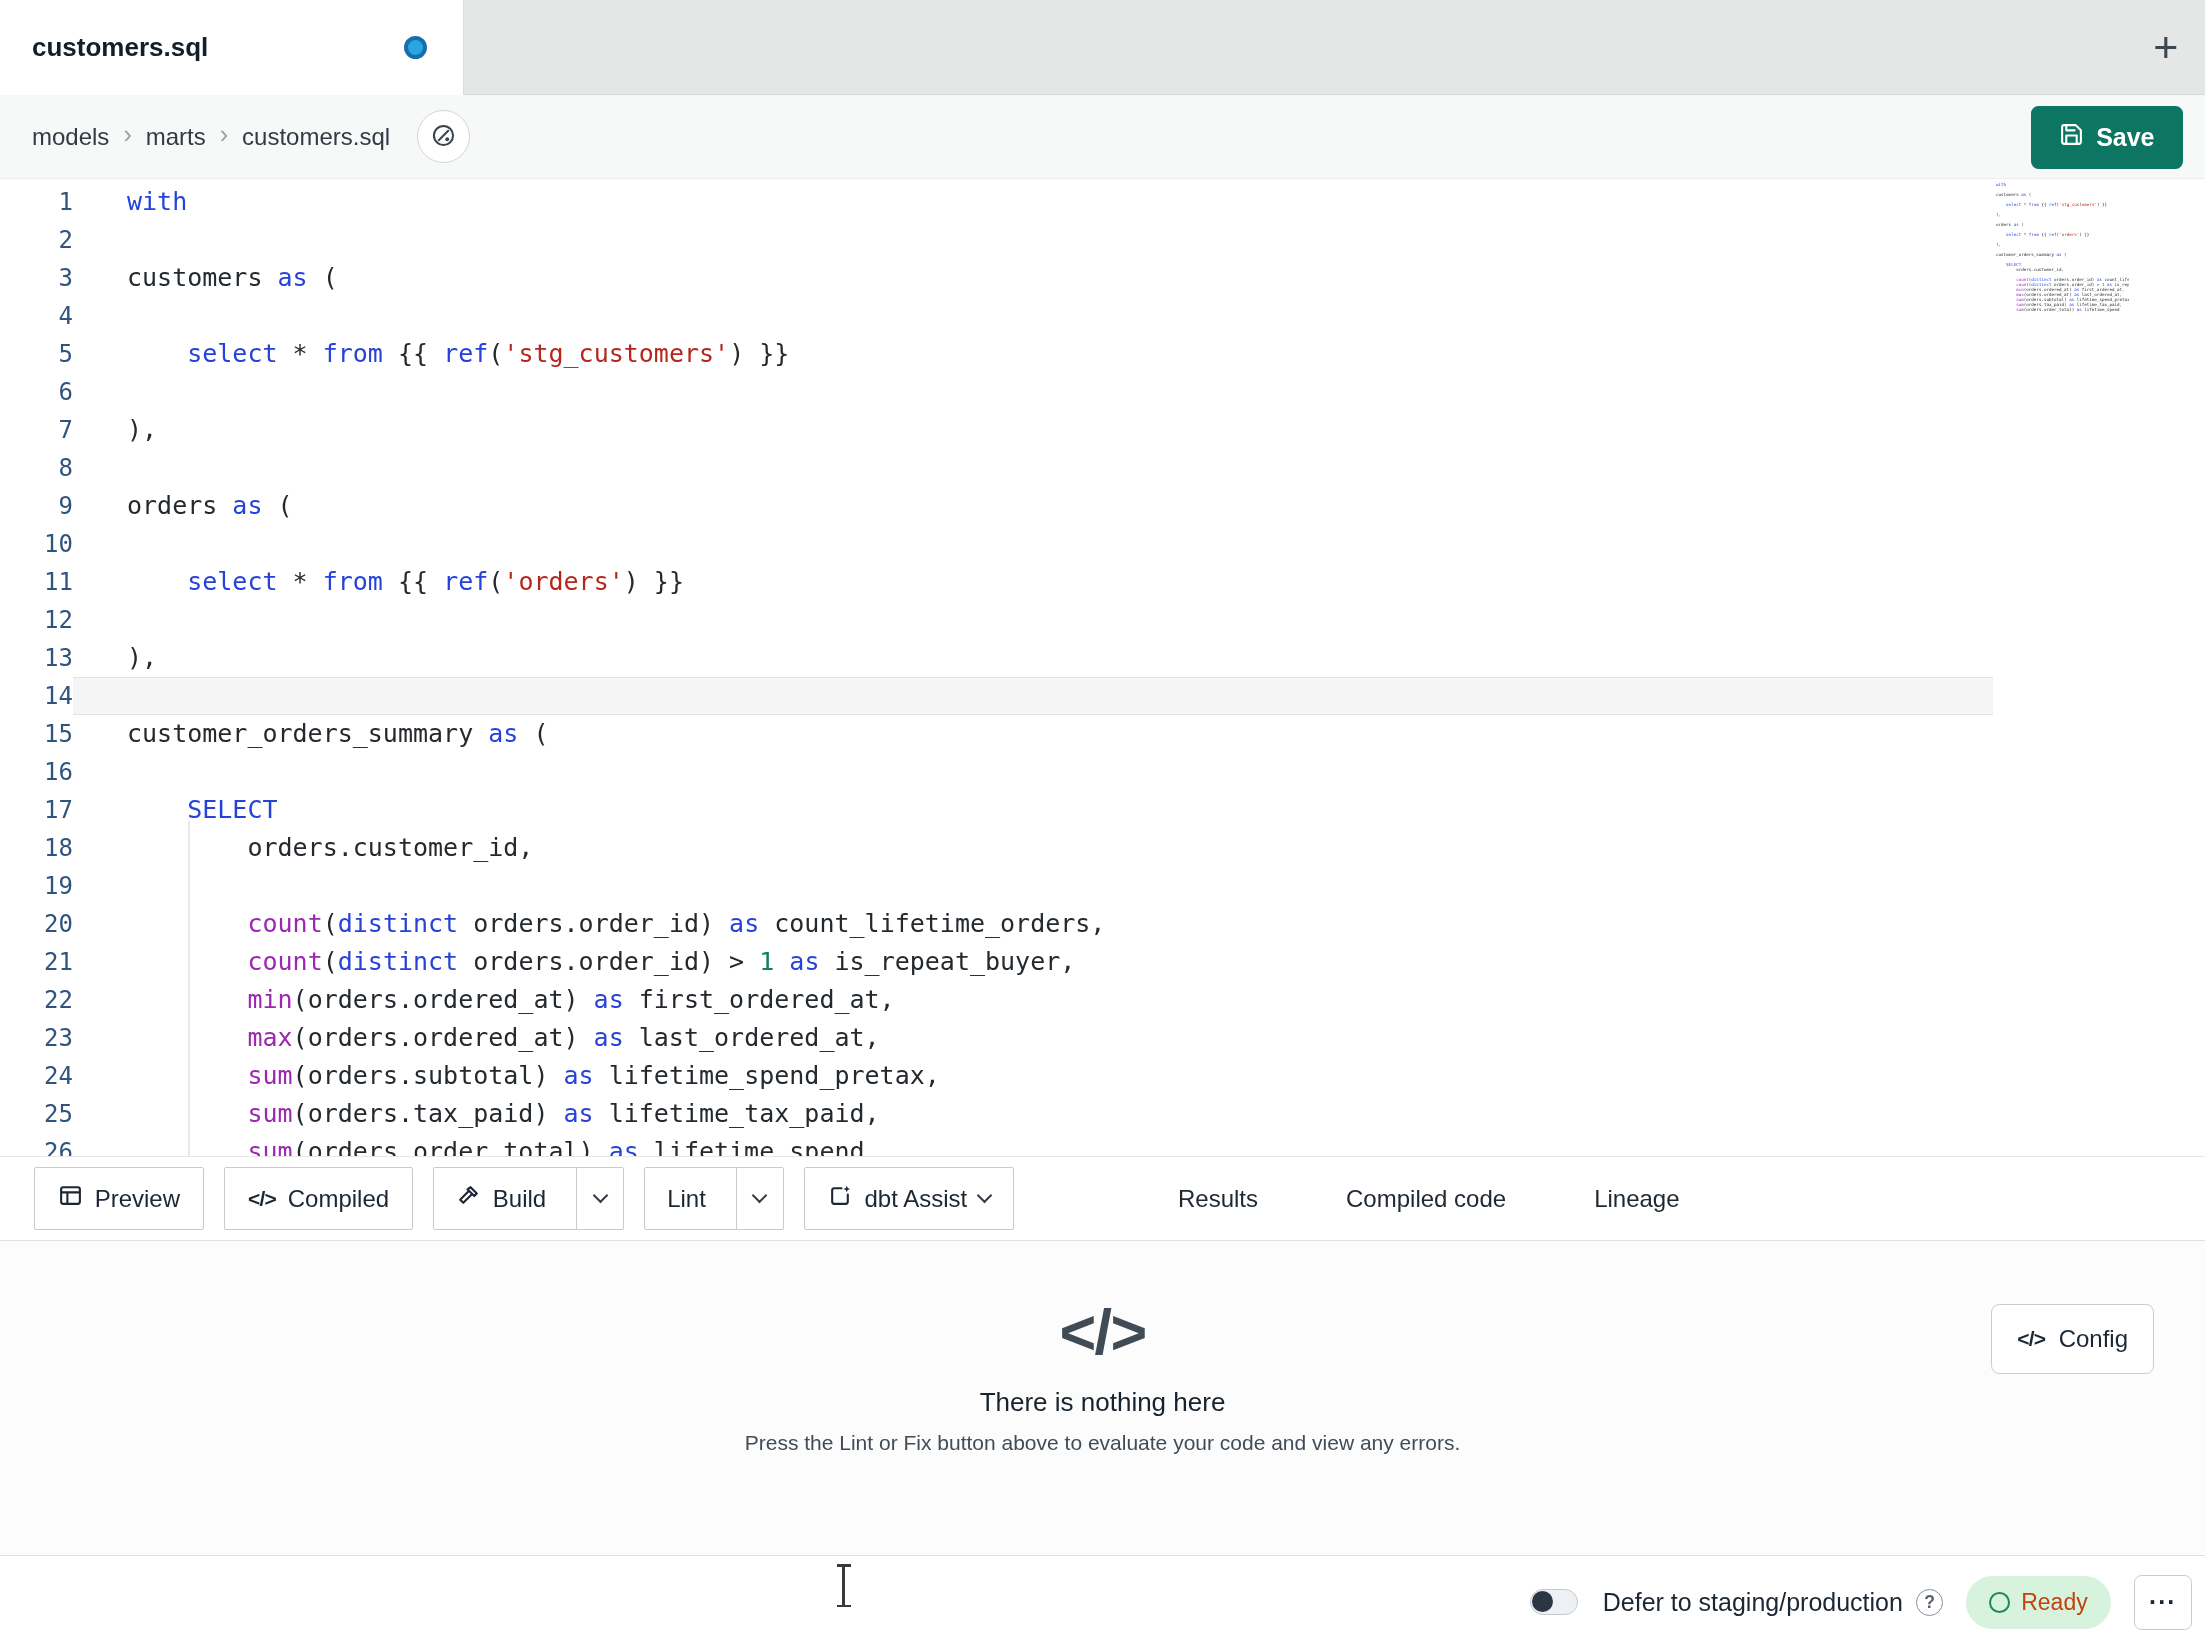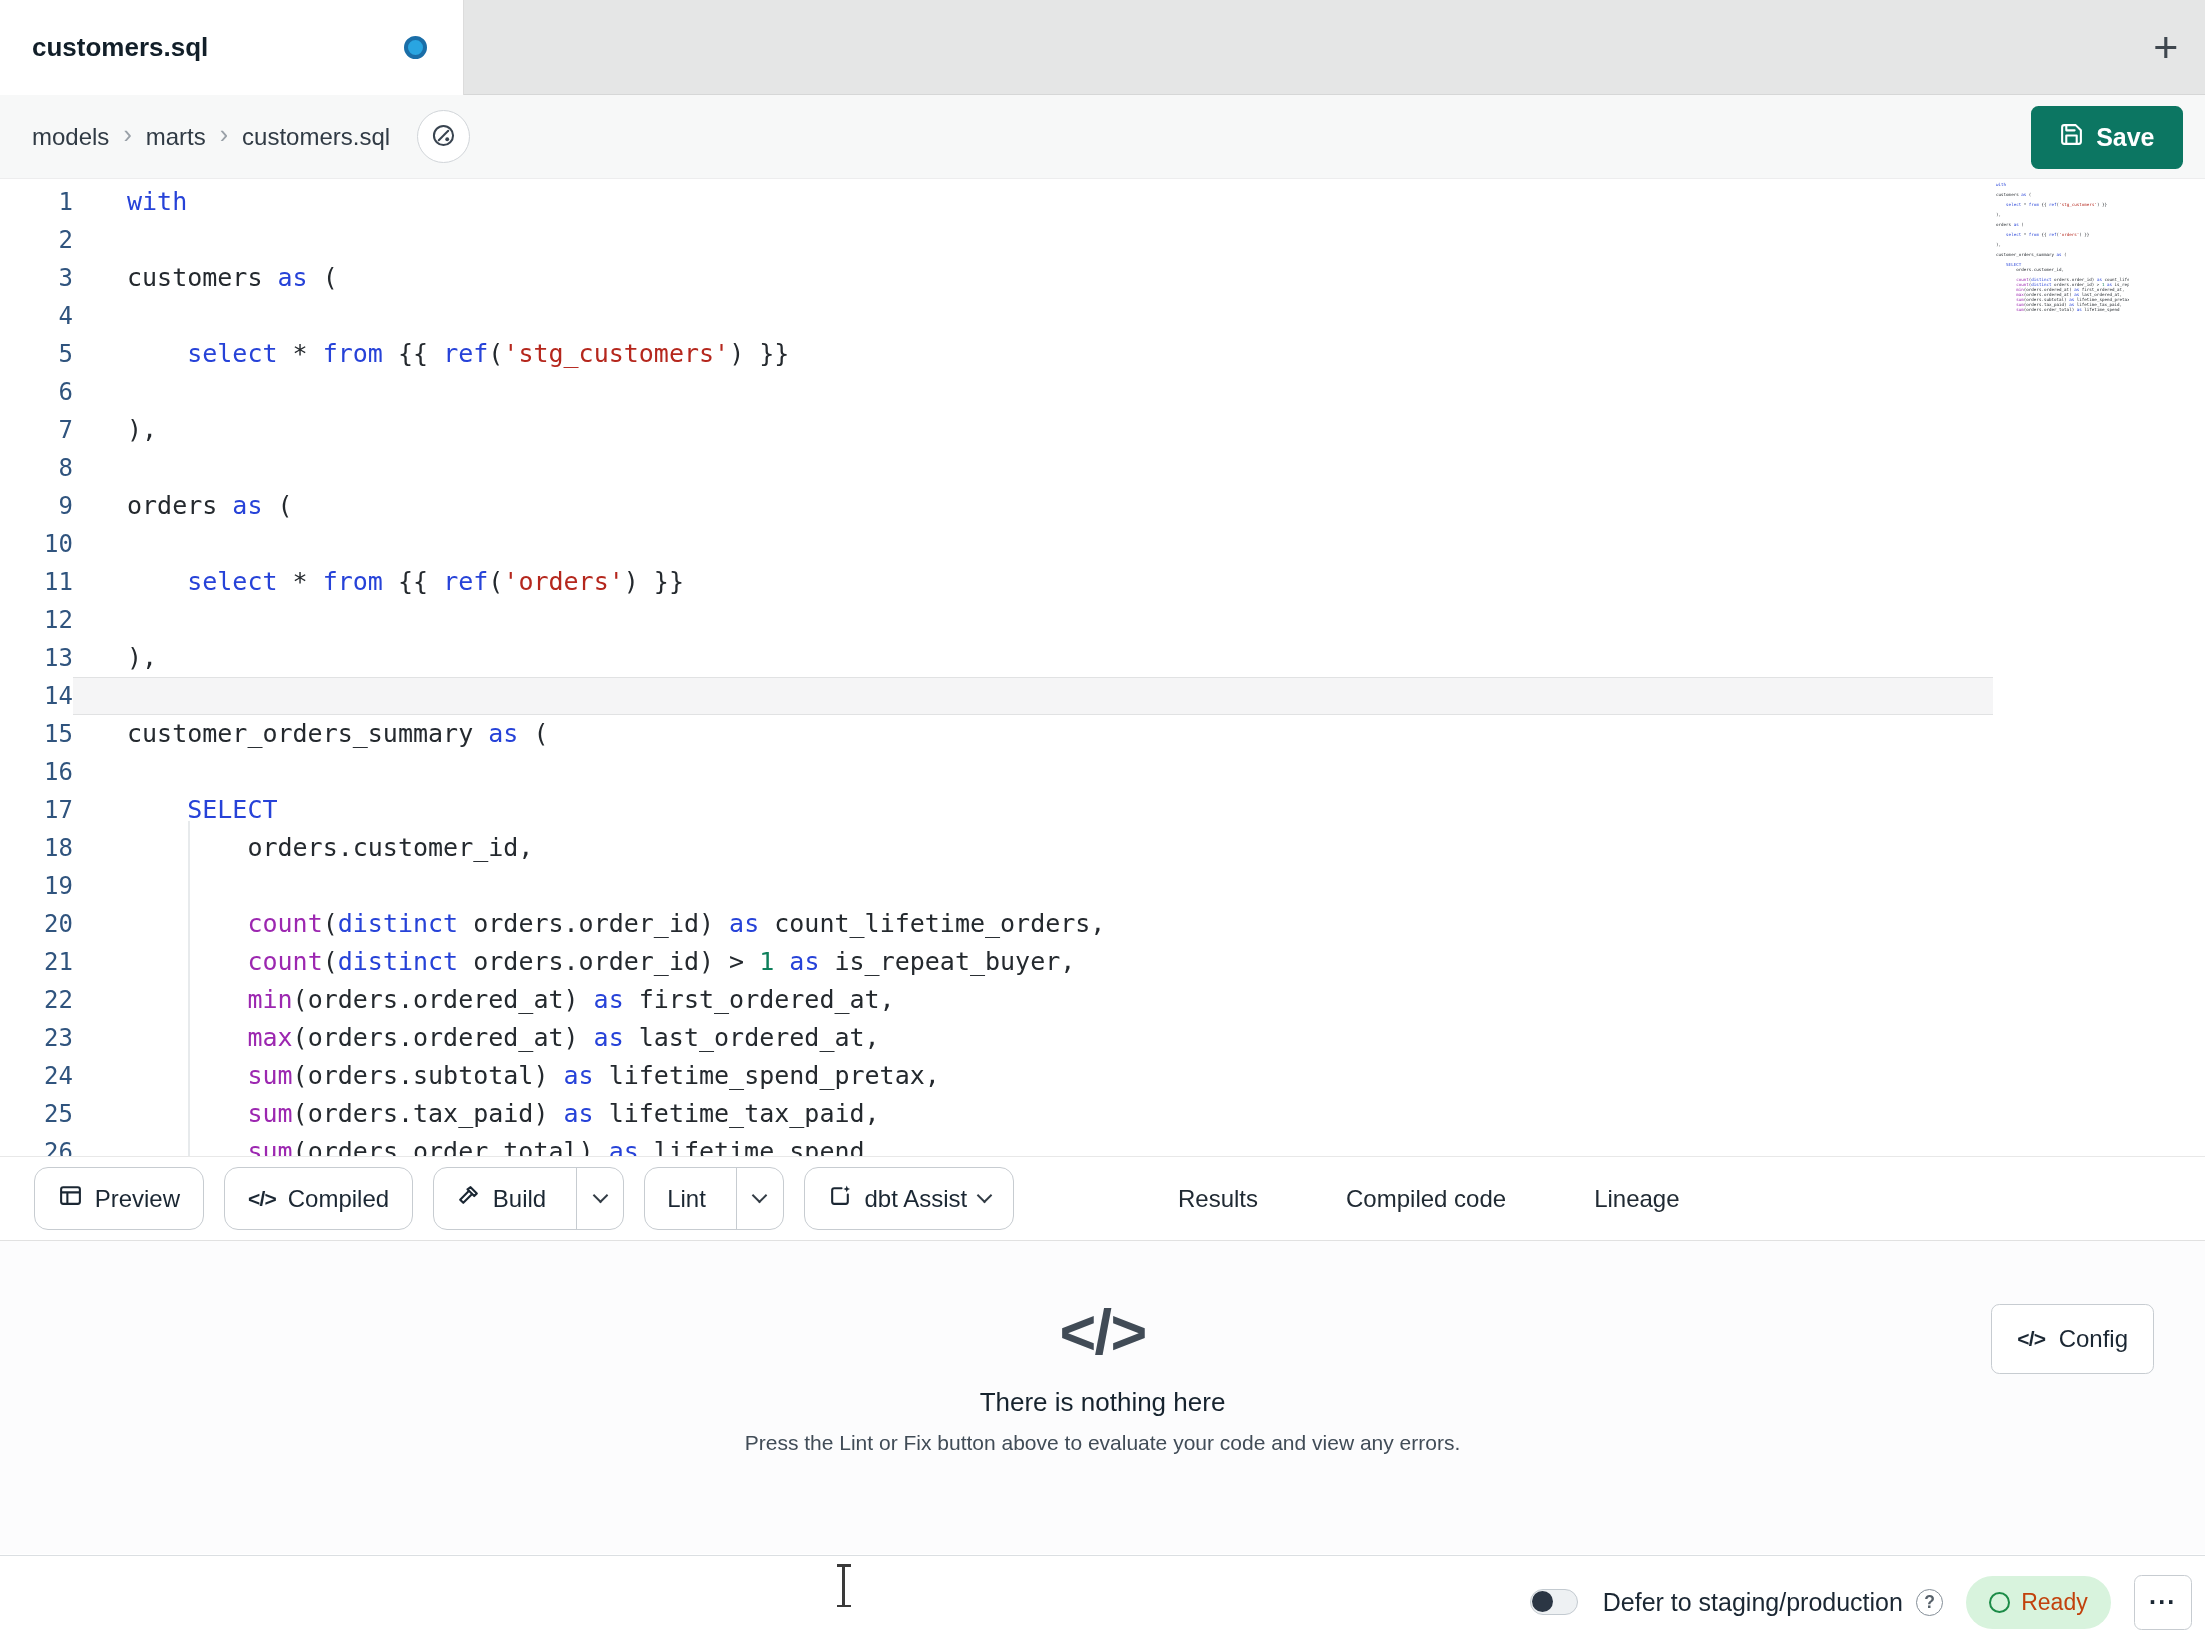--- a/index.html
+++ b/index.html
@@ -47,21 +47,21 @@
   .indent-guide { position:absolute; left:188px; top:642px; width:1.7px; height:338px;
     background:#e7eaec; }
   .minimap { position:absolute; left:1996px; top:2.5px; width:133px; font-size:4.2px;
     line-height:5px; cursor:pointer; }
   .ml { white-space:pre; height:5px; overflow:hidden; }
 
   
   .toolbar { position:absolute; left:0; top:1156px; width:2205px; height:85px;
     background:#fff; border-top:0.8px solid #e8e8e8; border-bottom:0.8px solid #e1e1e1;
     display:flex; align-items:center; padding-left:34px; gap:20px; }
-  .tbtn { height:63px; background:#fff; border:0.8px solid #c7ccd1; border-radius:14px;
+  .tbtn { height:63px; background:#fff; border:0.8px solid #c7ccd1; border-radius:2px;
     display:flex; align-items:center; gap:11.7px; padding:0 23px; font-size:24px;
     color:#1b2733; cursor:pointer; font-family:inherit; }
   .tbtn.split { padding:0; }
   .seg-main { display:flex; align-items:center; gap:11.7px; height:100%;
     padding:0 18.3px 0 22px; }
   .seg-chev { height:100%; width:47px; border-left:0.8px solid #c7ccd1; display:flex;
     align-items:center; justify-content:center; }
   .chev { width:11px; height:11px; border-right:2.5px solid #333c45;
     border-bottom:2.5px solid #333c45; transform:rotate(45deg); margin-top:-5.8px; }
   .code-ico { font-size:21px; font-weight:700; color:#1b2733; letter-spacing:-0.8px;

